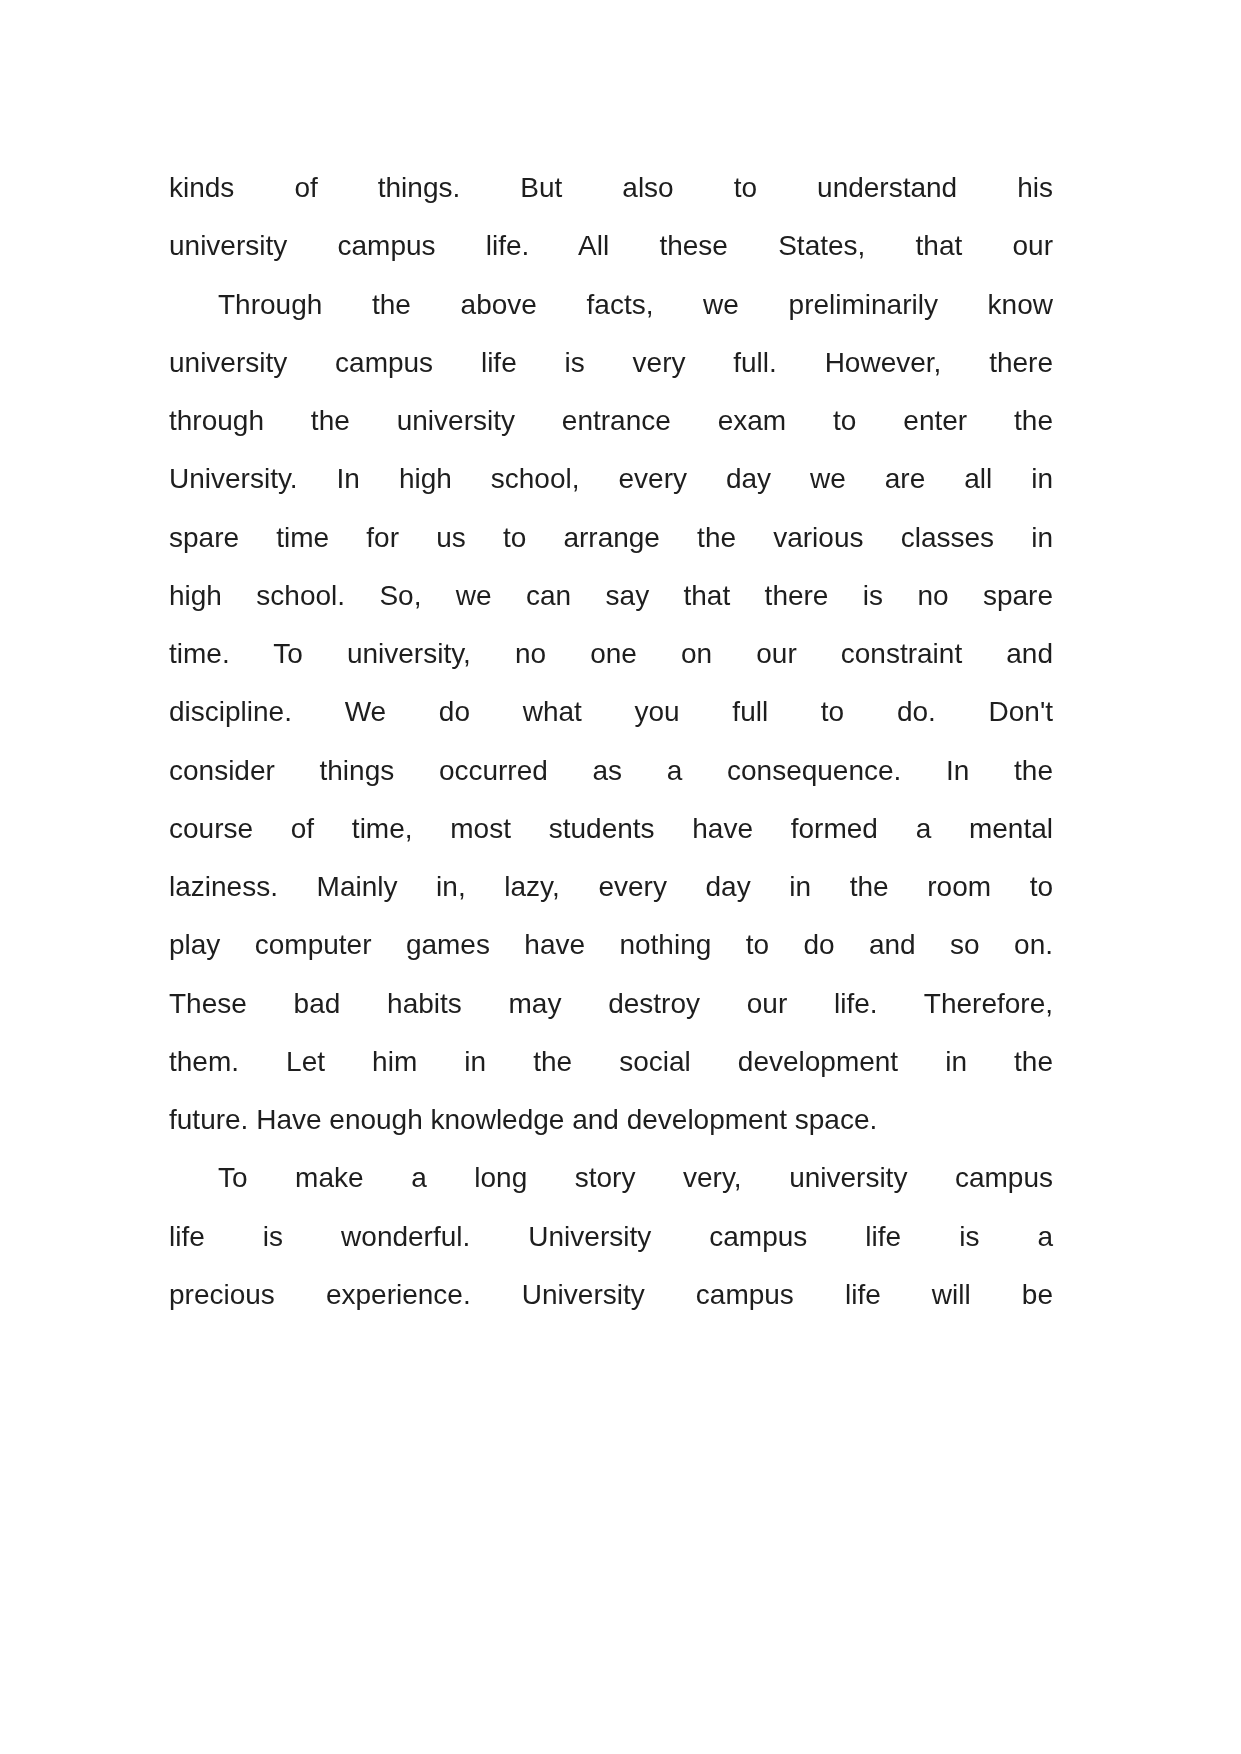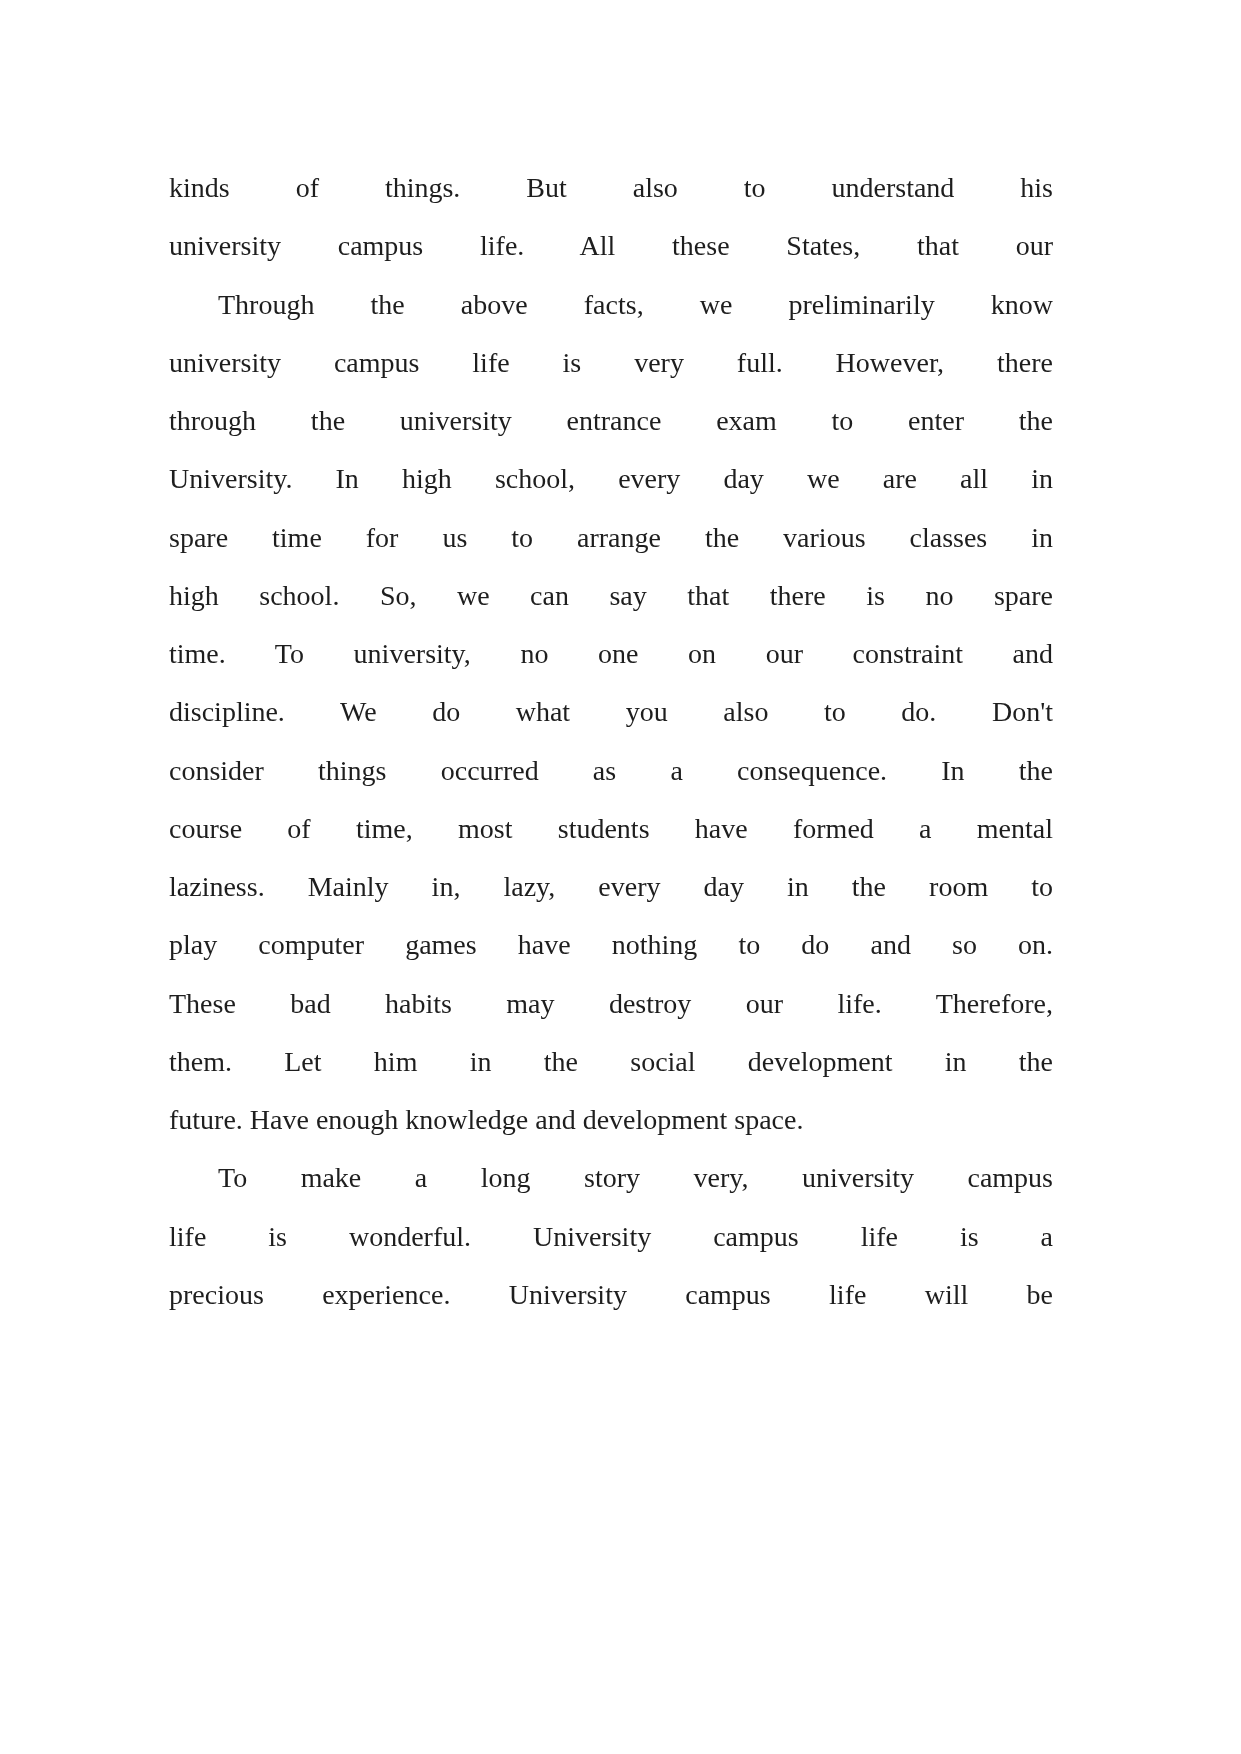--- a/index.html
+++ b/index.html
@@ -6,21 +6,21 @@
     margin: 0;
     padding: 0;
     background: #ffffff;
   }
   .page {
     position: relative;
     width: 1241px;
     height: 1754px;
     background: var(--page-bg, #ffffff);
     overflow: hidden;
-    font-family: Liberation Serif, serif;
+    font-family: Liberation Sans, sans-serif;
     color: var(--text-color, #1e1e1e);
   }
   .text-body {
     position: absolute;
     left: 169px;
     top: 159px;
     width: 884px;
     font-size: 28px;
     line-height: 58.25px;
     font-weight: 400;
@@ -45,21 +45,21 @@
   <div class="text-body">
       <div class="line">kinds of things. But also to understand his</div>
       <div class="line">university campus life. All these States, that our</div>
       <div class="line indent">Through the above facts, we preliminarily know</div>
       <div class="line">university campus life is very full. However, there</div>
       <div class="line">through the university entrance exam to enter the</div>
       <div class="line">University. In high school, every day we are all in</div>
       <div class="line">spare time for us to arrange the various classes in</div>
       <div class="line">high school. So, we can say that there is no spare</div>
       <div class="line">time. To university, no one on our constraint and</div>
-      <div class="line">discipline. We do what you also to do. Don't</div>
+      <div class="line">discipline. We do what you full to do. Don't</div>
       <div class="line">consider things occurred as a consequence. In the</div>
       <div class="line">course of time, most students have formed a mental</div>
       <div class="line">laziness. Mainly in, lazy, every day in the room to</div>
       <div class="line">play computer games have nothing to do and so on.</div>
       <div class="line">These bad habits may destroy our life. Therefore,</div>
       <div class="line">them. Let him in the social development in the</div>
       <div class="line no-just">future. Have enough knowledge and development space.</div>
       <div class="line indent">To make a long story very, university campus</div>
       <div class="line">life is wonderful. University campus life is a</div>
       <div class="line">precious experience. University campus life will be</div>

